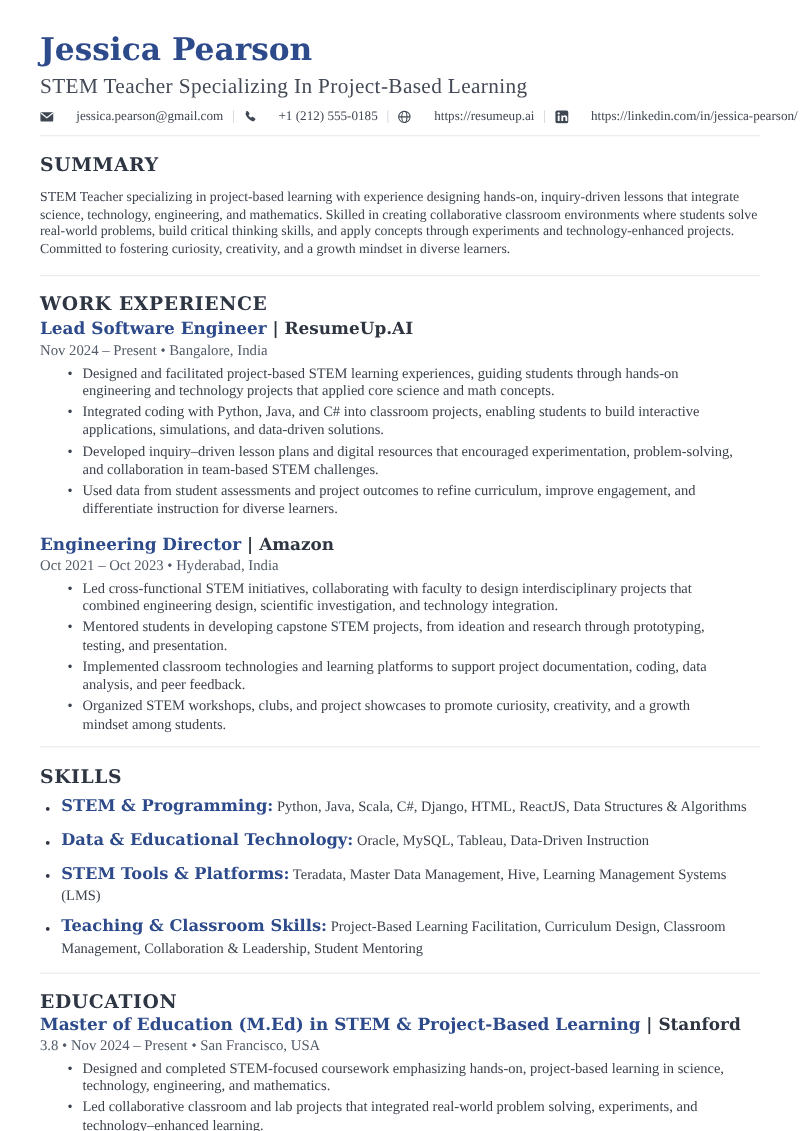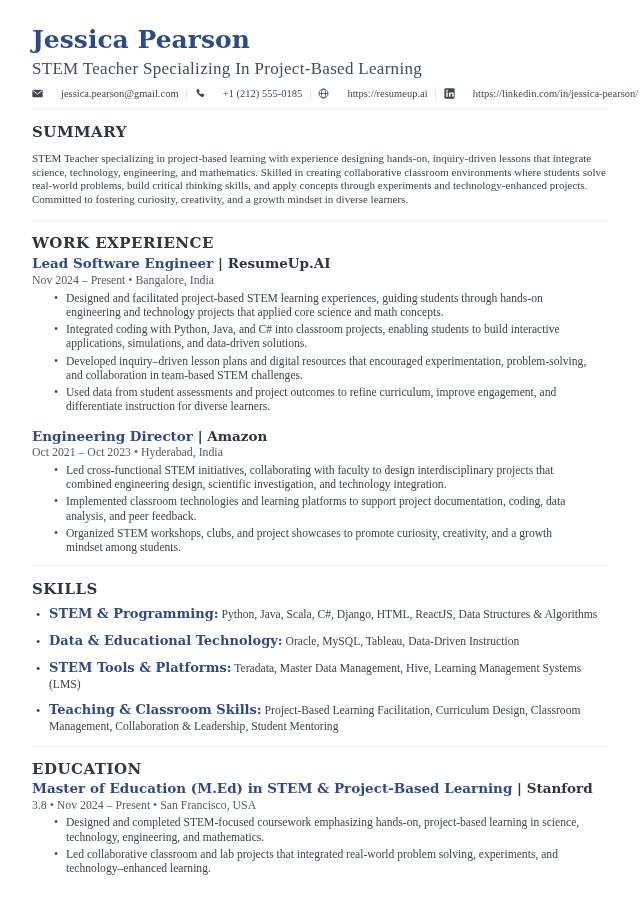--- a/index.html
+++ b/index.html
@@ -155,20 +155,21 @@
 
     <div class="job2">
       <h3 class="entry-title">
         <span>Engineering Director</span>
         <span class="pipe">|</span>
         <span class="org">Amazon</span>
       </h3>
       <div class="entry-meta">Oct 2021 – Oct 2023 • Hyderabad, India</div>
       <ul class="bullets">
         <li>Led cross-functional STEM initiatives, collaborating with faculty to design interdisciplinary projects that combined engineering design, scientific investigation, and technology integration.</li>
+        <li>Mentored students in developing capstone STEM projects, from ideation and research through prototyping, testing, and presentation.</li>
         <li>Implemented classroom technologies and learning platforms to support project documentation, coding, data analysis, and peer feedback.</li>
         <li>Organized STEM workshops, clubs, and project showcases to promote curiosity, creativity, and a growth mindset among students.</li>
       </ul>
     </div>
   </div>
 
   <hr class="divider">
 
   <div>
     <div class="section-heading sh-skills">SKILLS</div>

